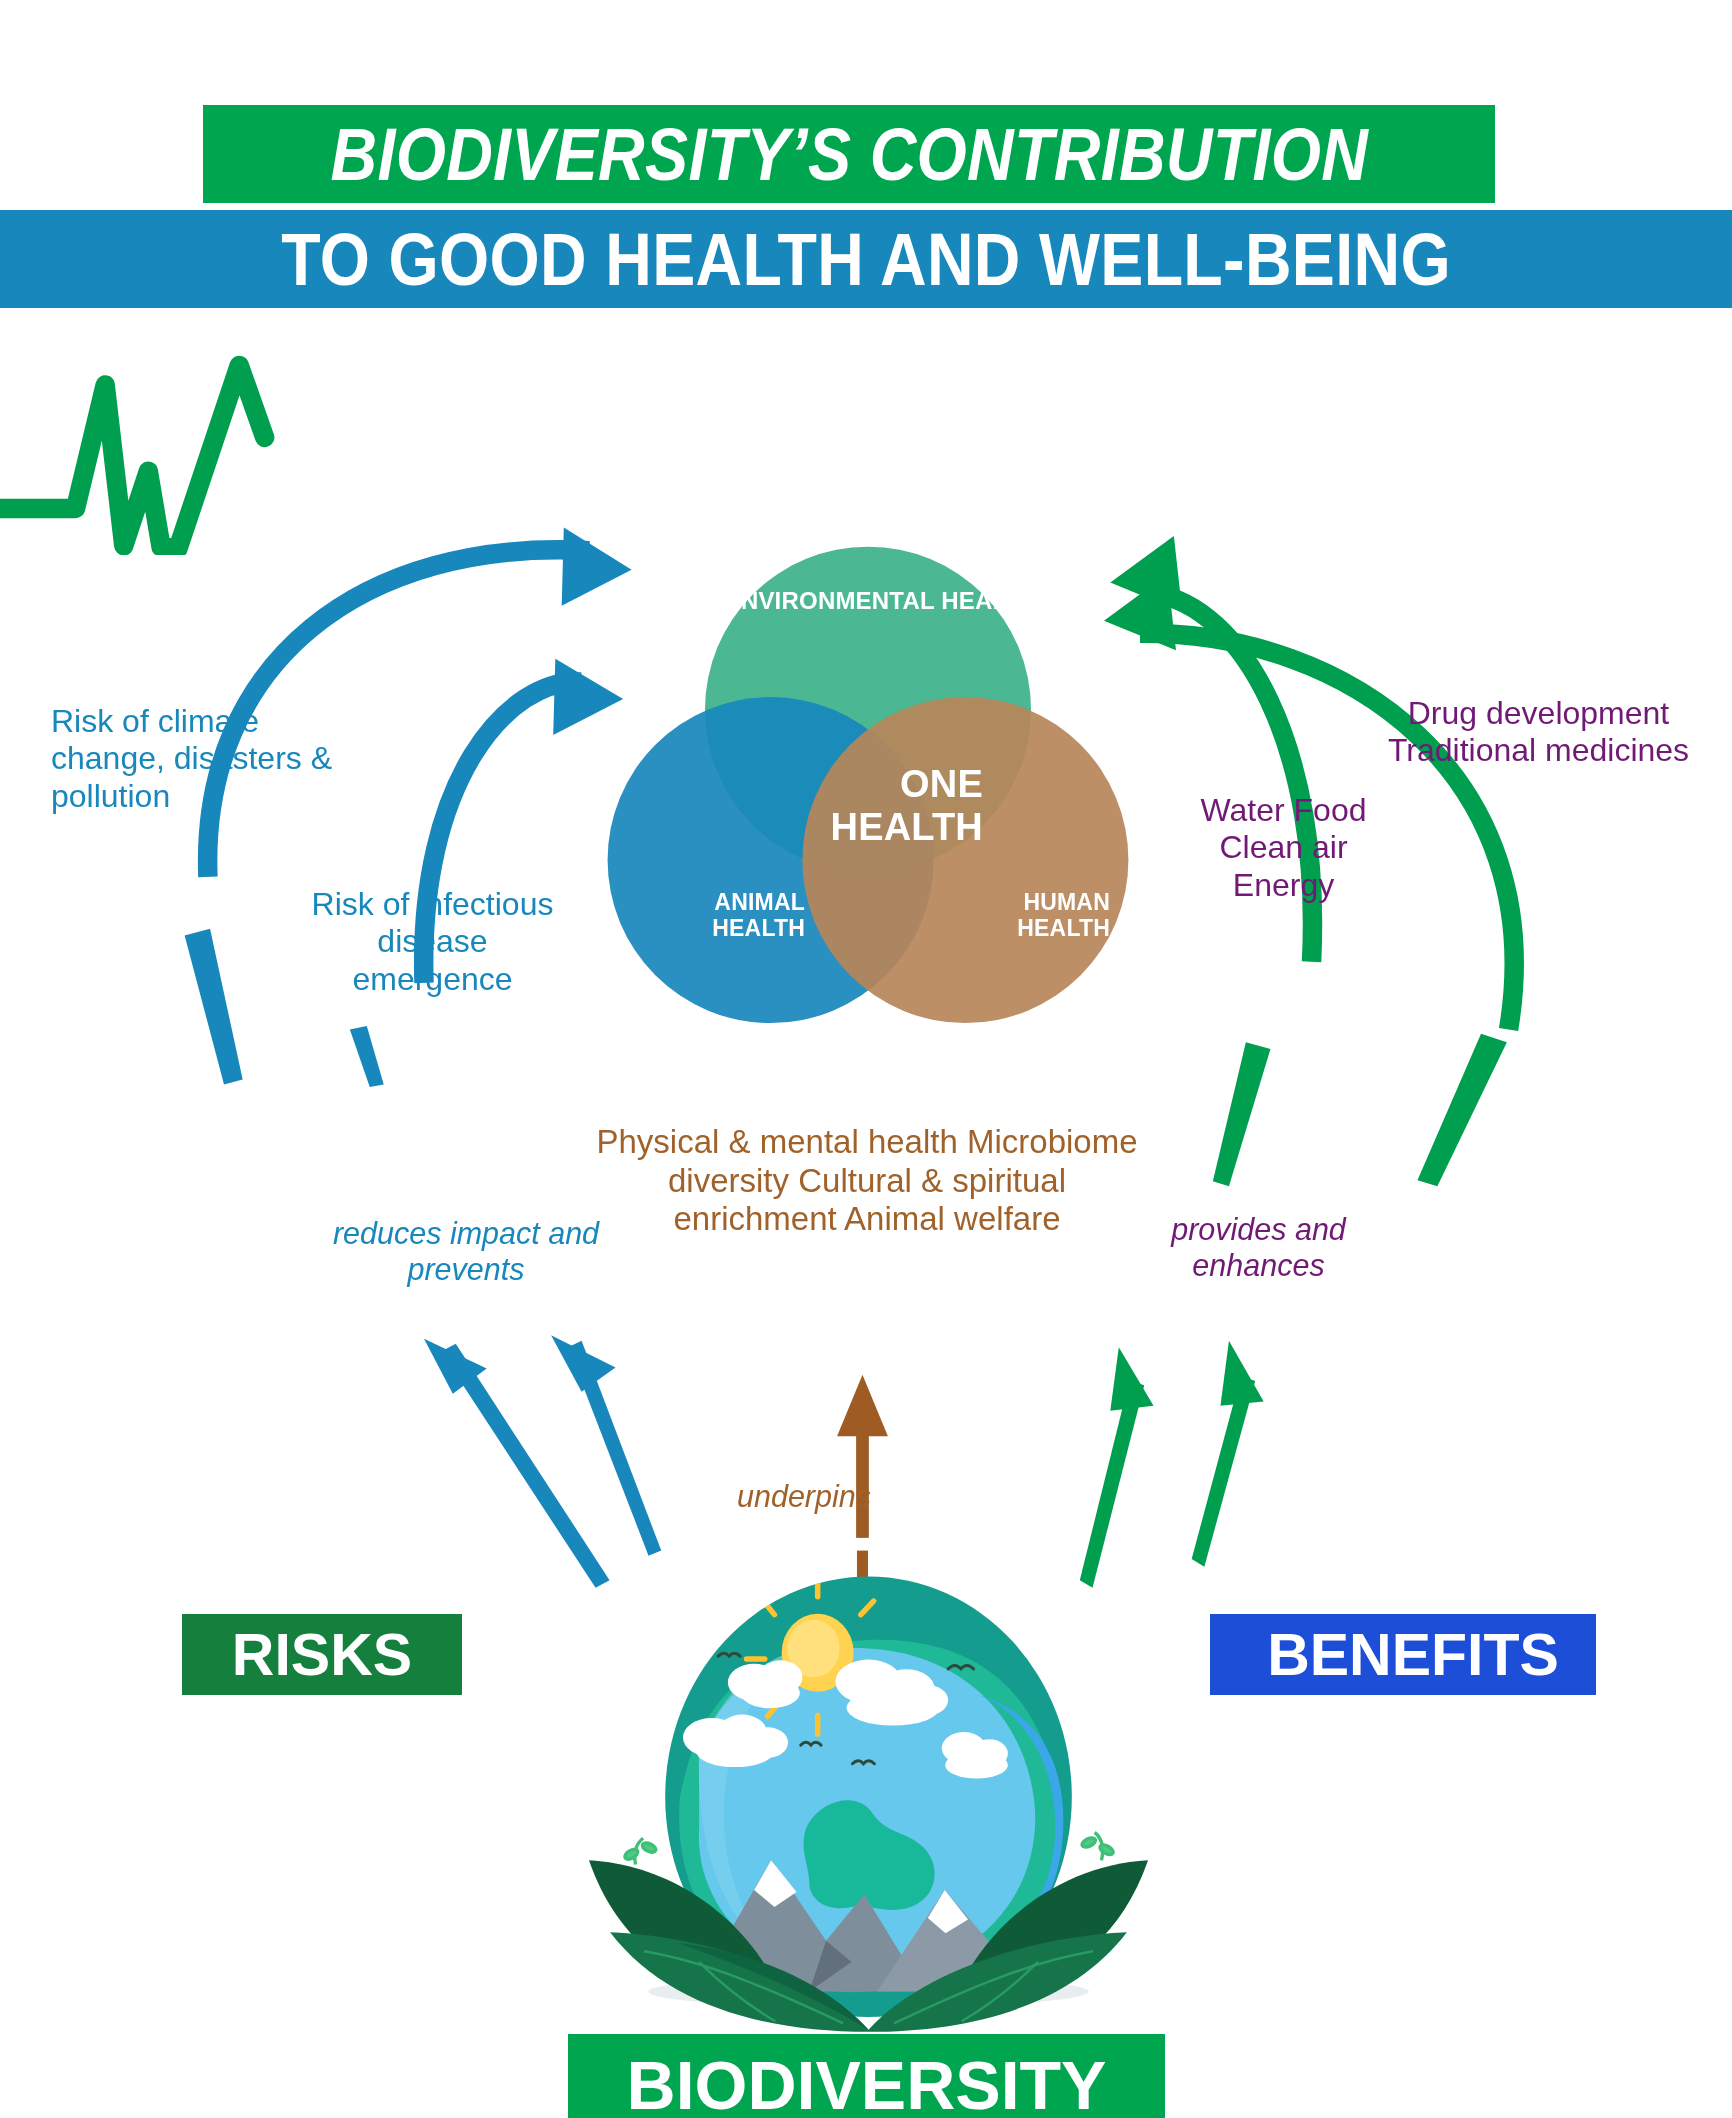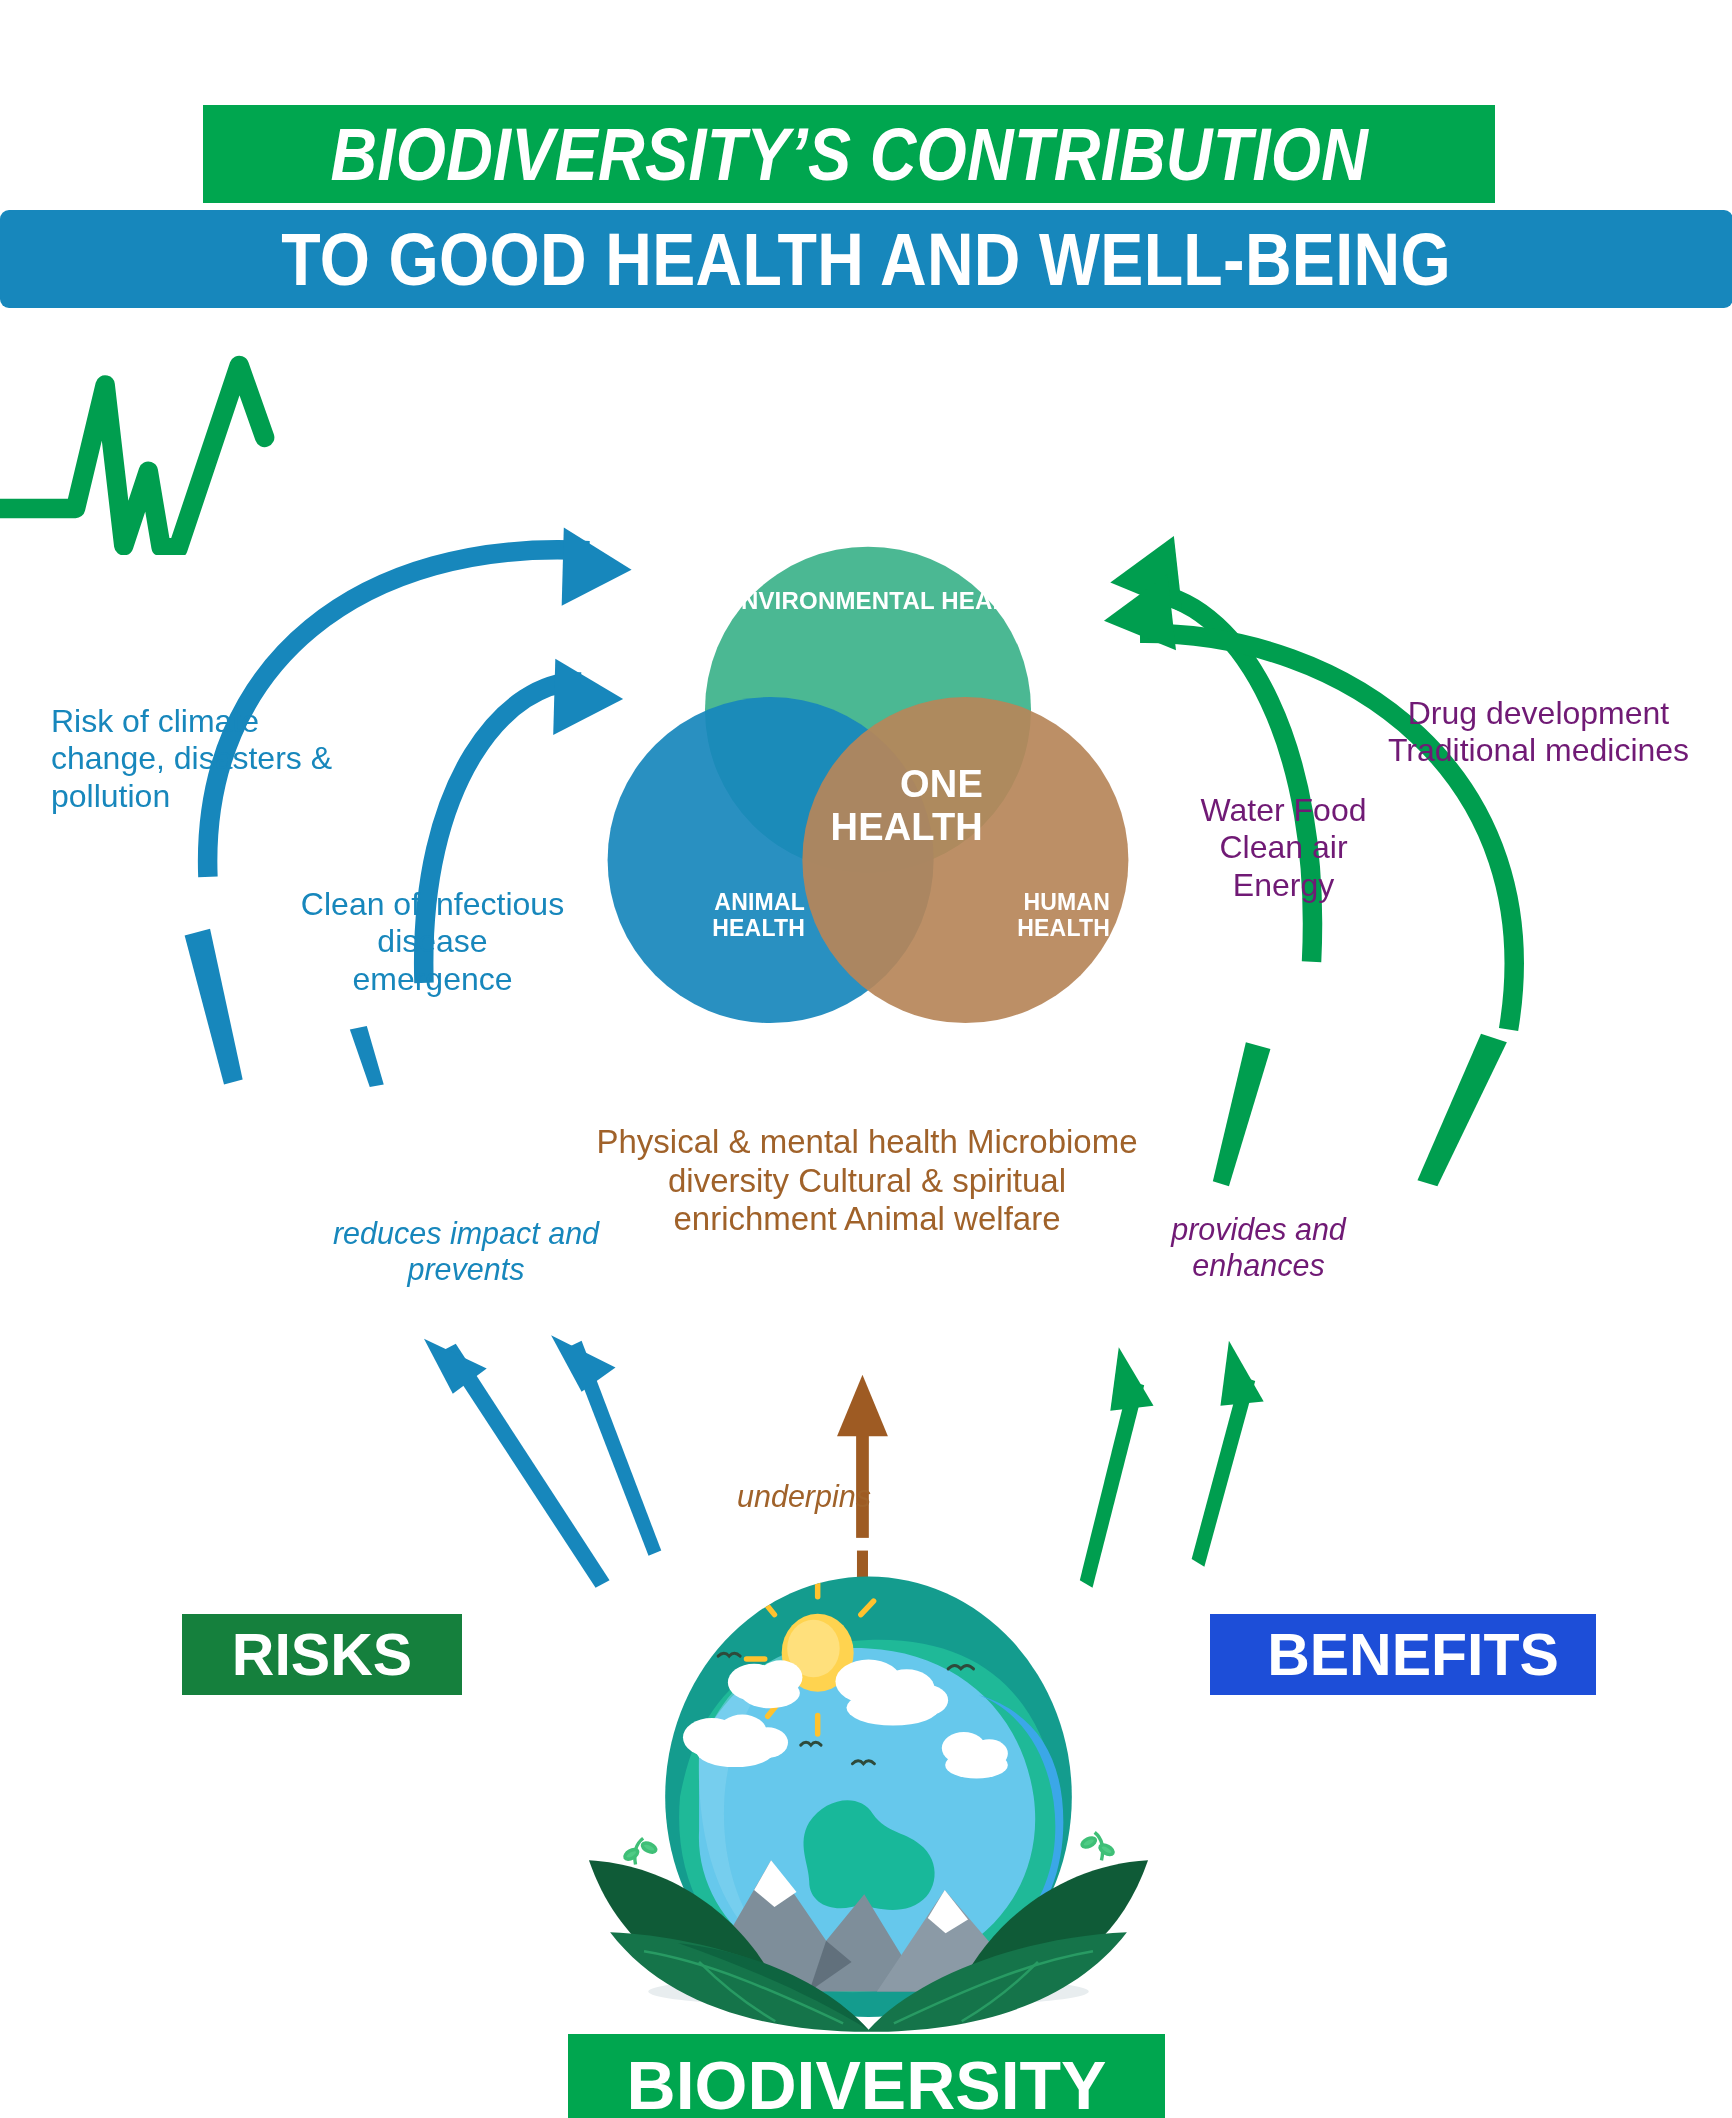--- a/index.html
+++ b/index.html
@@ -10,21 +10,21 @@
   }
   .abs { position:absolute; }
 
   
   #title-band-green {
     left:203px; top:105px; width:1292px; height:98px;
     background:#00A64F; display:flex; align-items:center; justify-content:center;font-style:italic;
   }
   #title-band-blue {
     left:0px; top:210px; width:1733px; height:98px;
-    background:#1787BC; display:flex; align-items:center; justify-content:center;border-radius:9px;
+    background:#1787BC; display:flex; align-items:center; justify-content:center;
   }
   .title-text {
     color:#ffffff; font-size:75px; font-weight:bold;
     letter-spacing:0.4px; white-space:nowrap;
     transform:scaleX(0.86); transform-origin:center;
     font-family:"Liberation Sans", sans-serif;
   }
 
   
   #ecg-line { left:0px; top:335px; width:322px; height:220px; }
@@ -126,21 +126,21 @@
     <circle cx="410" cy="760" r="385" fill="#1787BC" opacity="0.92"></circle>
     <circle cx="870" cy="760" r="385" fill="#B68559" opacity="0.92"></circle>
   </svg>
   <div class="venn-label" id="venn-env">ENVIRONMENTAL HEALTH</div>
   <div class="venn-label" id="venn-one">ONE HEALTH</div>
   <div class="venn-label" id="venn-anim">ANIMAL HEALTH</div>
   <div class="venn-label" id="venn-human">HUMAN HEALTH</div>
 </div>
 
 <div class="txt blue" id="txt-climate">Risk of climate change, disasters &amp; pollution</div>
-<div class="txt blue" id="txt-infect">Clean of infectious disease emergence</div>
+<div class="txt blue" id="txt-infect">Risk of infectious disease emergence</div>
 <div class="txt green" id="txt-water">Water Food Clean air Energy</div>
 <div class="txt green" id="txt-drug">Drug development Traditional medicines</div>
 <div class="txt brown" id="txt-center">Physical &amp; mental health Microbiome diversity Cultural &amp; spiritual enrichment Animal welfare</div>
 <div class="txt blue ital" id="txt-reduces">reduces impact and prevents</div>
 <div class="txt green ital" id="txt-provides">provides and enhances</div>
 <div class="txt brown ital" id="txt-underpins">underpins</div>
 
 <svg class="abs" id="globe" viewBox="0 0 1400 1100">
   <defs>
     <clipPath id="globeclip">

